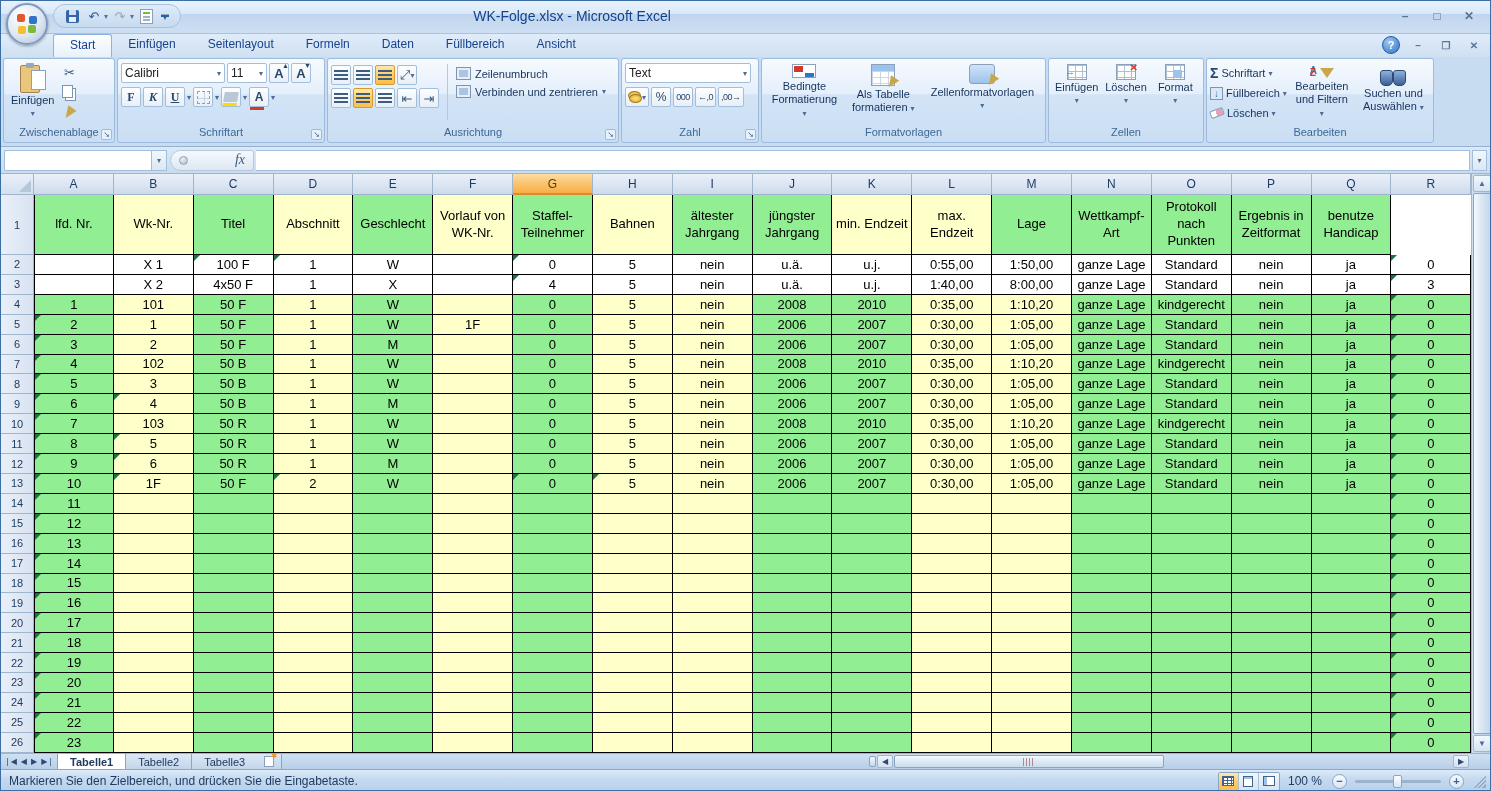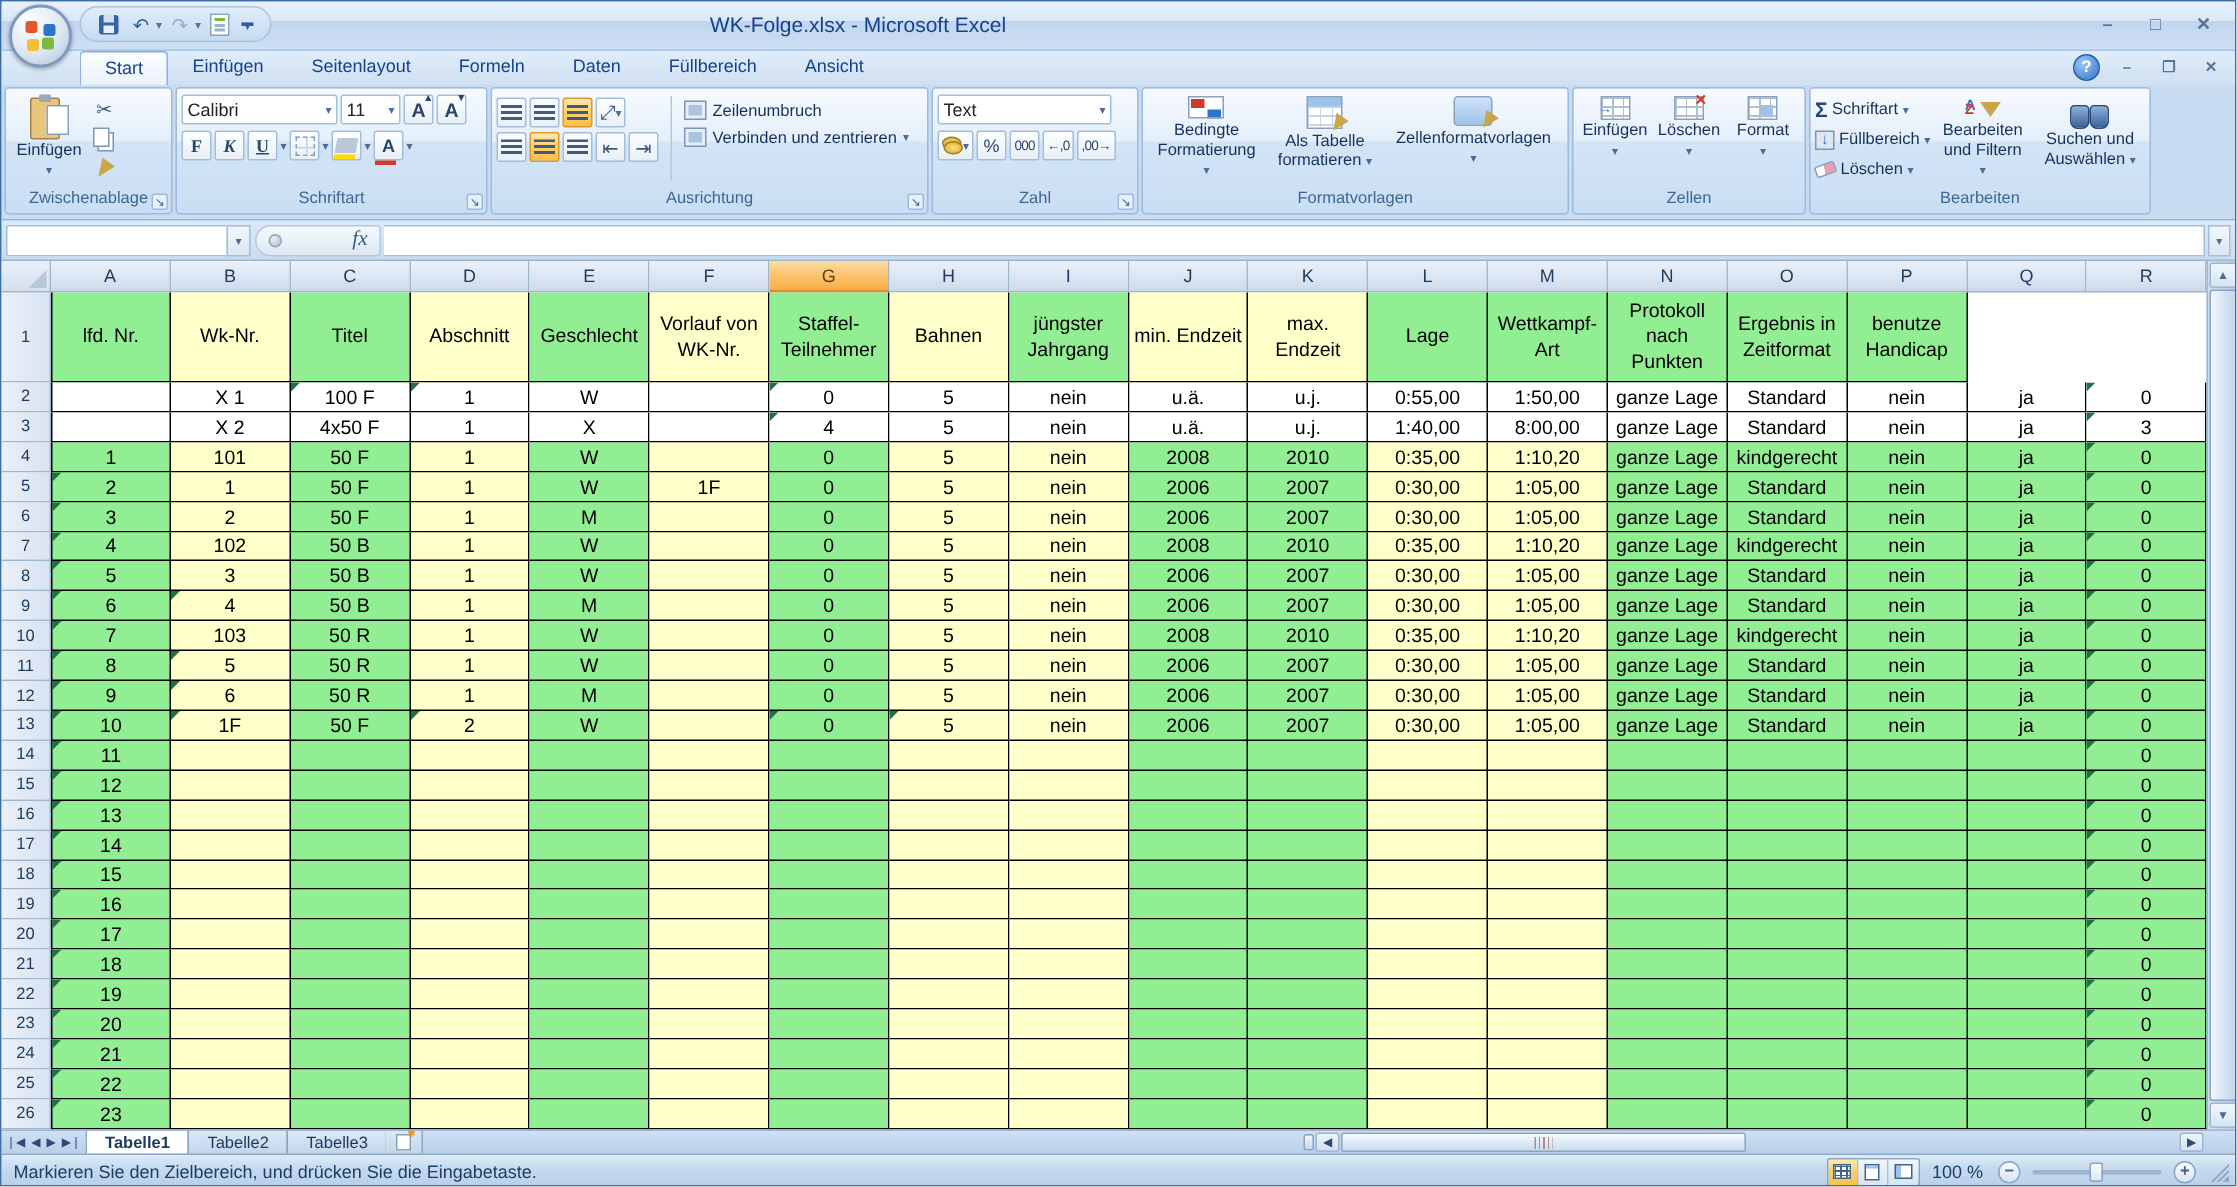--- a/index.html
+++ b/index.html
@@ -387,21 +387,21 @@
             <span>Verbinden und zentrieren</span>
               <span class="dd">▾</span>
           </div>
         </div>
       </div>
       <div class="rg-label"><span>Ausrichtung</span><span class="launcher">↘</span></div>
     </div>
 
     <div class="rgroup g-num" style="width:138px">
       <div class="rg-body">
-        <div class="combo" style="width:116px">
+        <div class="combo" style="width:126px">
             <span>Text</span>
             <span class="dd">▾</span>
           </div>
         <div class="numrow">
           <div class="tbtn bordered">
               <span class="coin-ic"></span>
               <span class="dd">▾</span>
             </div>
           <div class="tbtn bordered">
               <span>%</span>
@@ -537,20 +537,21 @@
       <div class="grid-row row1">
         <div class="rowhead">1</div>
         <div class="cell hcell" style="background: rgb(146, 238, 146);">lfd. Nr.</div>
         <div class="cell hcell" style="background: rgb(255, 255, 201);">Wk-Nr.</div>
         <div class="cell hcell" style="background: rgb(146, 238, 146);">Titel</div>
         <div class="cell hcell" style="background: rgb(255, 255, 201);">Abschnitt</div>
         <div class="cell hcell" style="background: rgb(146, 238, 146);">Geschlecht</div>
         <div class="cell hcell" style="background: rgb(255, 255, 201);">Vorlauf von WK-Nr.</div>
         <div class="cell hcell" style="background: rgb(146, 238, 146);">Staffel-Teilnehmer</div>
         <div class="cell hcell" style="background: rgb(255, 255, 201);">Bahnen</div>
+        <div class="cell hcell" style="background: rgb(146, 238, 146);">ältester Jahrgang</div>
         <div class="cell hcell" style="background: rgb(146, 238, 146);">jüngster Jahrgang</div>
         <div class="cell hcell" style="background: rgb(255, 255, 201);">min. Endzeit</div>
         <div class="cell hcell" style="background: rgb(255, 255, 201);">max. Endzeit</div>
         <div class="cell hcell" style="background: rgb(146, 238, 146);">Lage</div>
         <div class="cell hcell" style="background: rgb(146, 238, 146);">Wettkampf-Art</div>
         <div class="cell hcell" style="background: rgb(146, 238, 146);">Protokoll nach Punkten</div>
         <div class="cell hcell" style="background: rgb(146, 238, 146);">Ergebnis in Zeitformat</div>
         <div class="cell hcell" style="background: rgb(146, 238, 146);">benutze Handicap</div>
       </div>
       <div class="grid-row">

